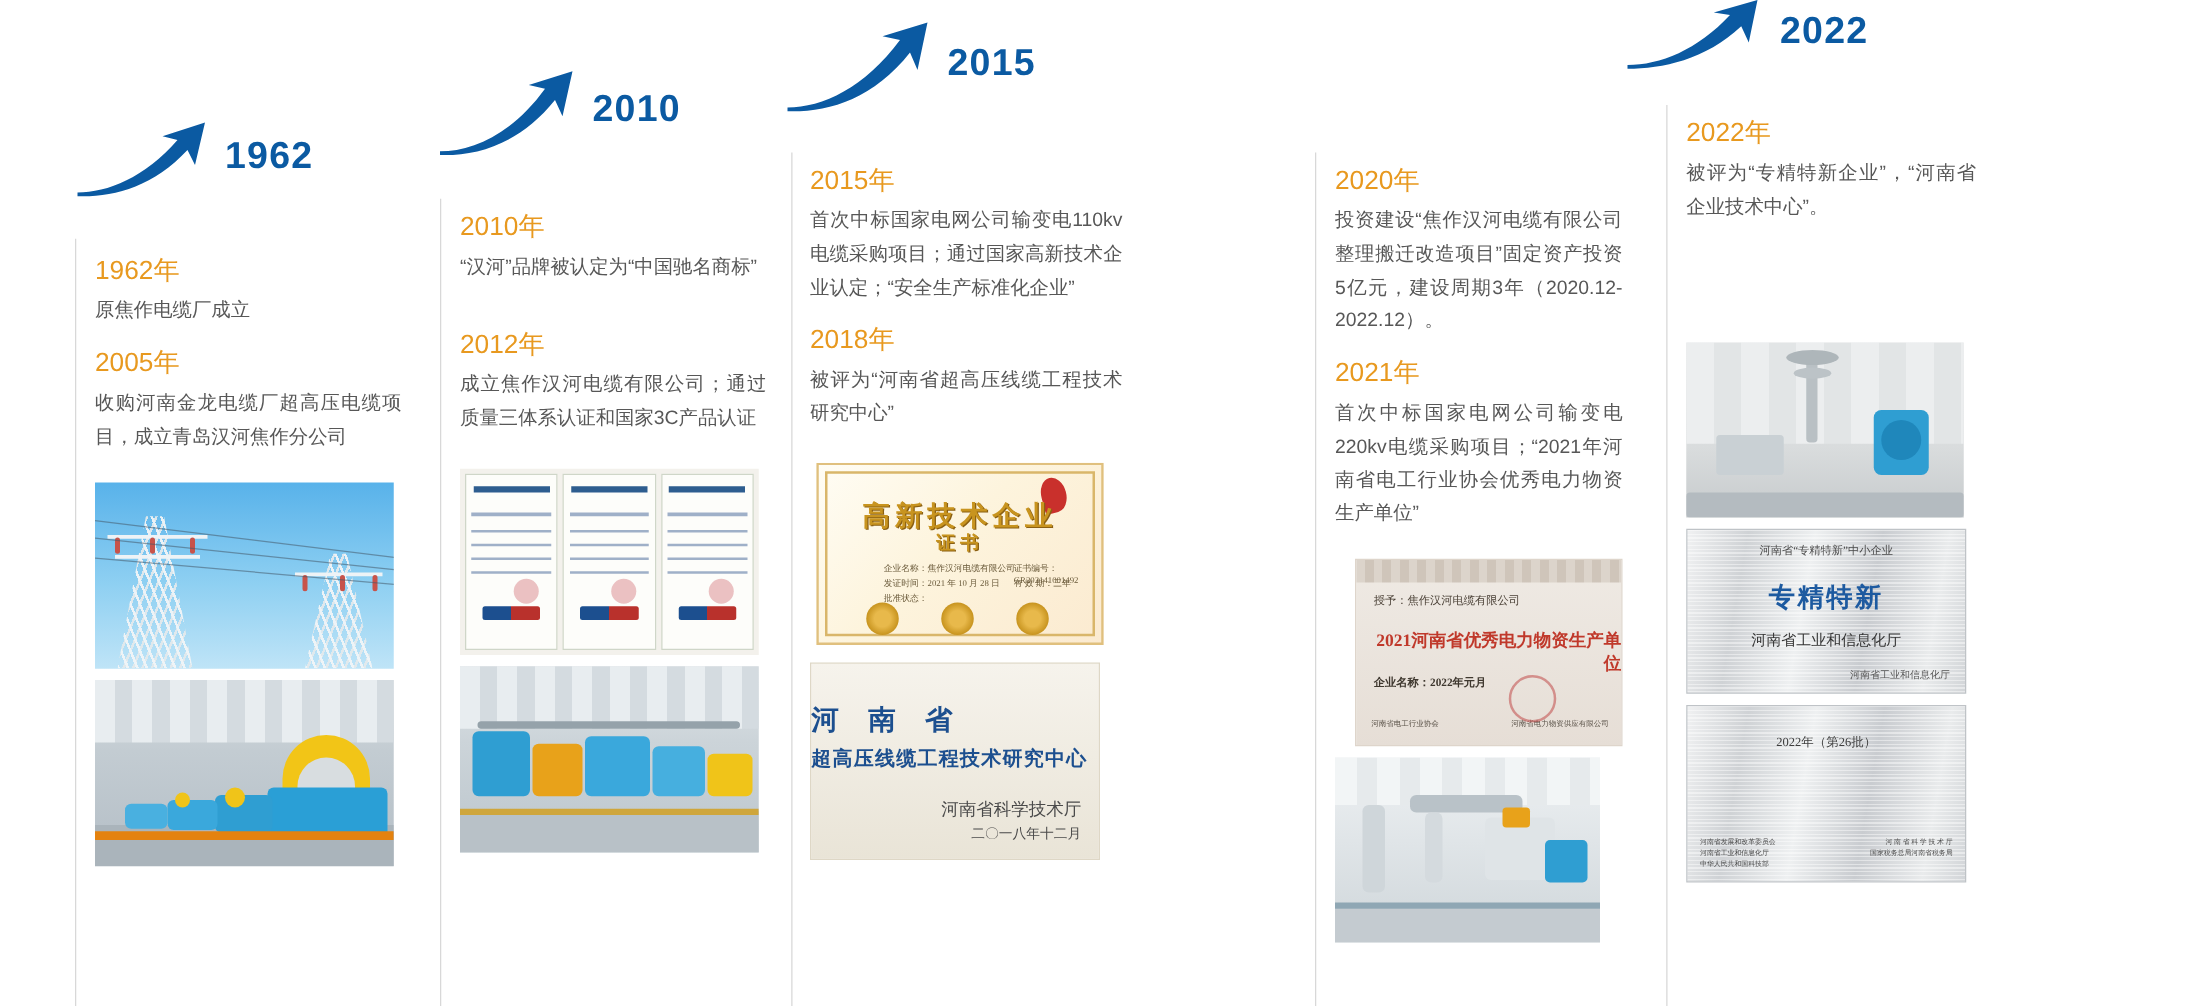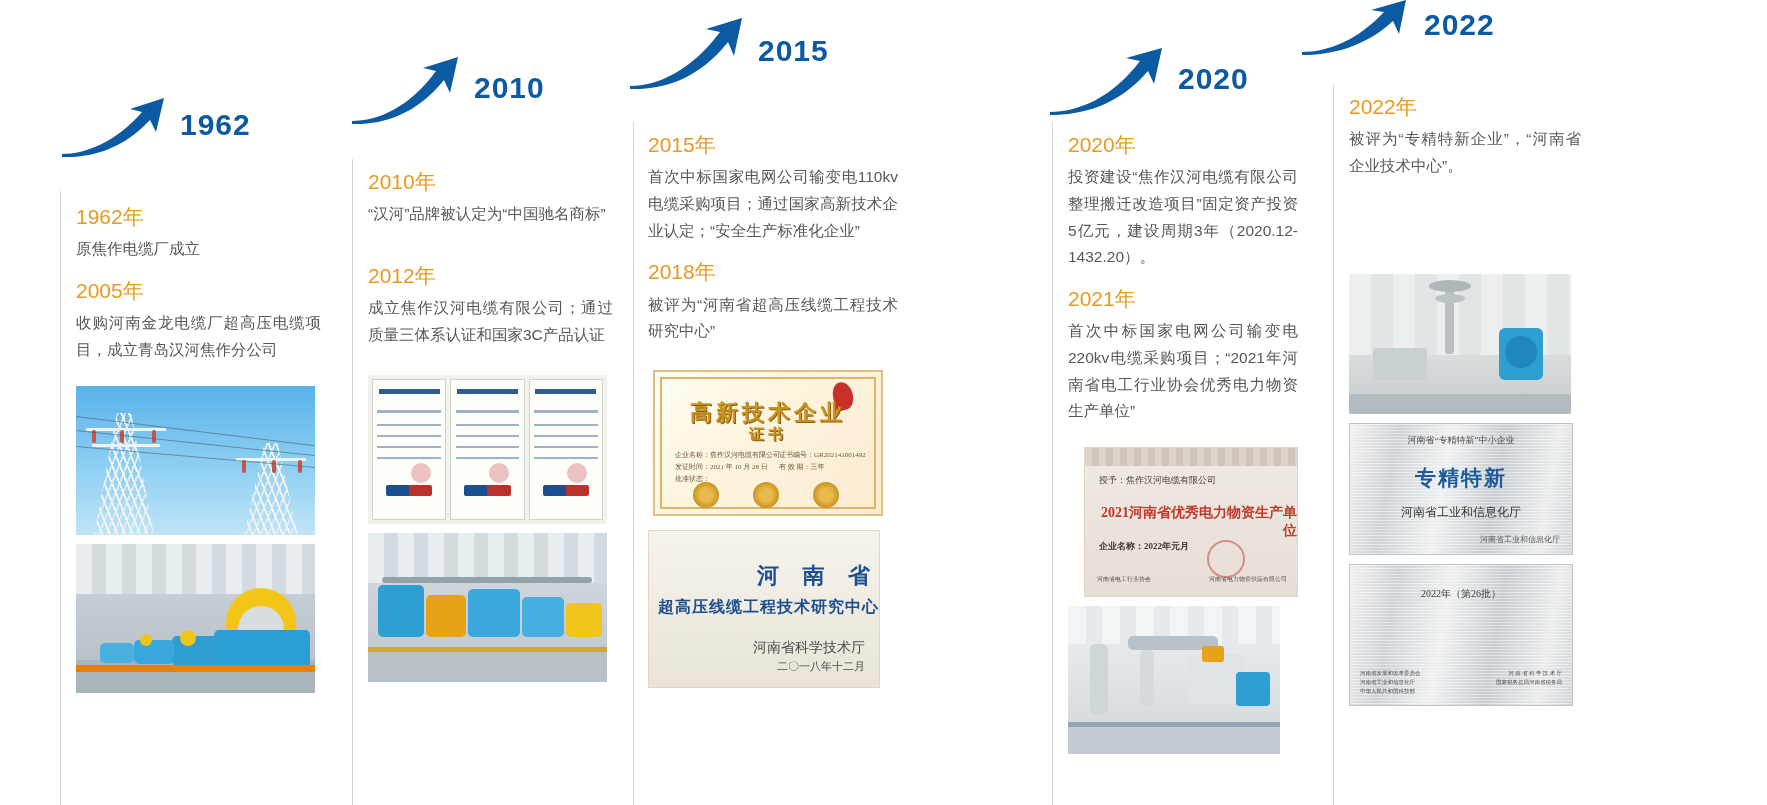--- a/index.html
+++ b/index.html
@@ -71,27 +71,27 @@
 
   
   .gold{background:linear-gradient(135deg,#fffdf5 0%,#fdf4dd 45%,#fbead0 100%);
         border:5px solid #fff;box-shadow:inset 0 0 0 2px #e0c07e;}
   .gold .frame{position:absolute;inset:7px;border:2px solid #d9b66a;}
   .gold .flame{position:absolute;background:#c9302c;border-radius:50% 50% 50% 10%;transform:rotate(-15deg);}
   .gold .gtxt{position:absolute;left:0;right:0;text-align:center;font-weight:bold;
      font-family:"Liberation Serif","DejaVu Serif",serif;
      color:#c8941f;text-shadow:1px 1px 0 #8a5f12;}
   .gold .line{position:absolute;font-size:7px;color:#6a5a3a;
-     font-family:"Liberation Serif","DejaVu Serif",serif;}
+     font-family:"Liberation Serif","DejaVu Serif",serif;margin-left:32px;}
   .gold .star{position:absolute;width:26px;height:26px;border-radius:50%;
      background:radial-gradient(circle,#e8b94b 35%,#c8941f 70%);}
 
   
   .plaqueW{background:linear-gradient(#f6f3ec,#e9e4d7);border:1px solid #ded7c6;}
-  .plaqueW .pt{position:absolute;left:0;right:0;text-align:right;color:#1c4f8f;
+  .plaqueW .pt{position:absolute;left:0;right:0;text-align:left;color:#1c4f8f;
      font-family:"Liberation Serif","DejaVu Serif",serif;font-weight:bold;}
   .plaqueW .ps{position:absolute;left:0;right:0;text-align:center;color:#4a4a4a;
      font-family:"Liberation Serif","DejaVu Serif",serif;}
 
   
   .redcert{background:linear-gradient(#efeae4,#e6ded6);border:1px solid #ded5cb;}
   .redcert .top{position:absolute;top:0;left:0;right:0;height:12%;
      background:repeating-linear-gradient(90deg,#dcd4cb 0 7px,#cfc5ba 7px 14px);}
   .redcert .t{position:absolute;left:13px;right:0;text-align:right;
      font-family:"Liberation Serif","DejaVu Serif",serif;}
@@ -132,26 +132,20 @@
     <span class="yearbig" style="margin-left:12px;margin-bottom:4px;">2010</span>
   </div>
 
   <div class="head" style="left:628px;top:16px;">
     <svg class="arrow" width="118" height="74" viewBox="0 0 118 74">
       <path d="M2 70 C30 70 64 54 92 16 L78 13 L114 2 L106 40 L100 26 C70 64 34 74 2 73 Z" fill="#0b5aa2"></path>
     </svg>
     <span class="yearbig" style="margin-left:12px;margin-bottom:4px;">2015</span>
   </div>
 
-  <div class="head" style="left:1048px;top:46px;">
-    <svg class="arrow" width="118" height="70" viewBox="0 0 118 70">
-      <path d="M2 66 C30 66 64 52 92 15 L78 12 L114 2 L106 38 L100 25 C70 60 34 69 2 69 Z" fill="#0b5aa2"></path>
-    </svg>
-    <span class="yearbig" style="margin-left:12px;margin-bottom:4px;">2020</span>
-  </div>
 
   <div class="head" style="left:1300px;top:0px;">
     <svg class="arrow" width="112" height="56" viewBox="0 0 112 56">
       <path d="M2 52 C28 52 58 40 84 12 L71 10 L106 0 L99 34 L93 21 C64 48 30 55 2 55 Z" fill="#0b5aa2"></path>
     </svg>
     <span class="yearbig" style="margin-left:12px;margin-bottom:6px;">2022</span>
   </div>
 
   <div class="divider" style="left:60px;top:191px;height:614px;"></div>
   <div class="divider" style="left:352px;top:159px;height:646px;"></div>
@@ -294,21 +288,21 @@
         <div class="pt" style="top:66px;font-size:16px;letter-spacing:1px;">超高压线缆工程技术研究中心</div>
         <div class="ps" style="bottom:30px;font-size:14px;text-align:right;right:14px;left:auto;">河南省科学技术厅</div>
         <div class="ps" style="bottom:13px;font-size:11px;text-align:right;right:14px;left:auto;">二〇一八年十二月</div>
       </div>
     </div>
   </div>
 
   <div class="col" style="left:1068px;top:131px;width:230px;">
     <div class="entry">
       <p class="ey">2020年</p>
-      <p class="etx">投资建设“焦作汉河电缆有限公司整理搬迁改造项目”固定资产投资5亿元，建设周期3年（2020.12-1432.20）。</p>
+      <p class="etx">投资建设“焦作汉河电缆有限公司整理搬迁改造项目”固定资产投资5亿元，建设周期3年（2020.12-2022.12）。</p>
     </div>
     <div class="entry" style="margin-top:14px;">
       <p class="ey">2021年</p>
       <p class="etx">首次中标国家电网公司输变电220kv电缆采购项目；“2021年河南省电工行业协会优秀电力物资生产单位”</p>
     </div>
 
     <div class="imgs" style="margin-top:22px;">
       <div class="ph redcert" style="width:212px;height:148px;margin-left:16px;">
         <div class="top"></div>
         <div class="t" style="top:26px;font-size:9px;color:#4a4036;text-align:left;left:14px;">授予：焦作汉河电缆有限公司</div>

